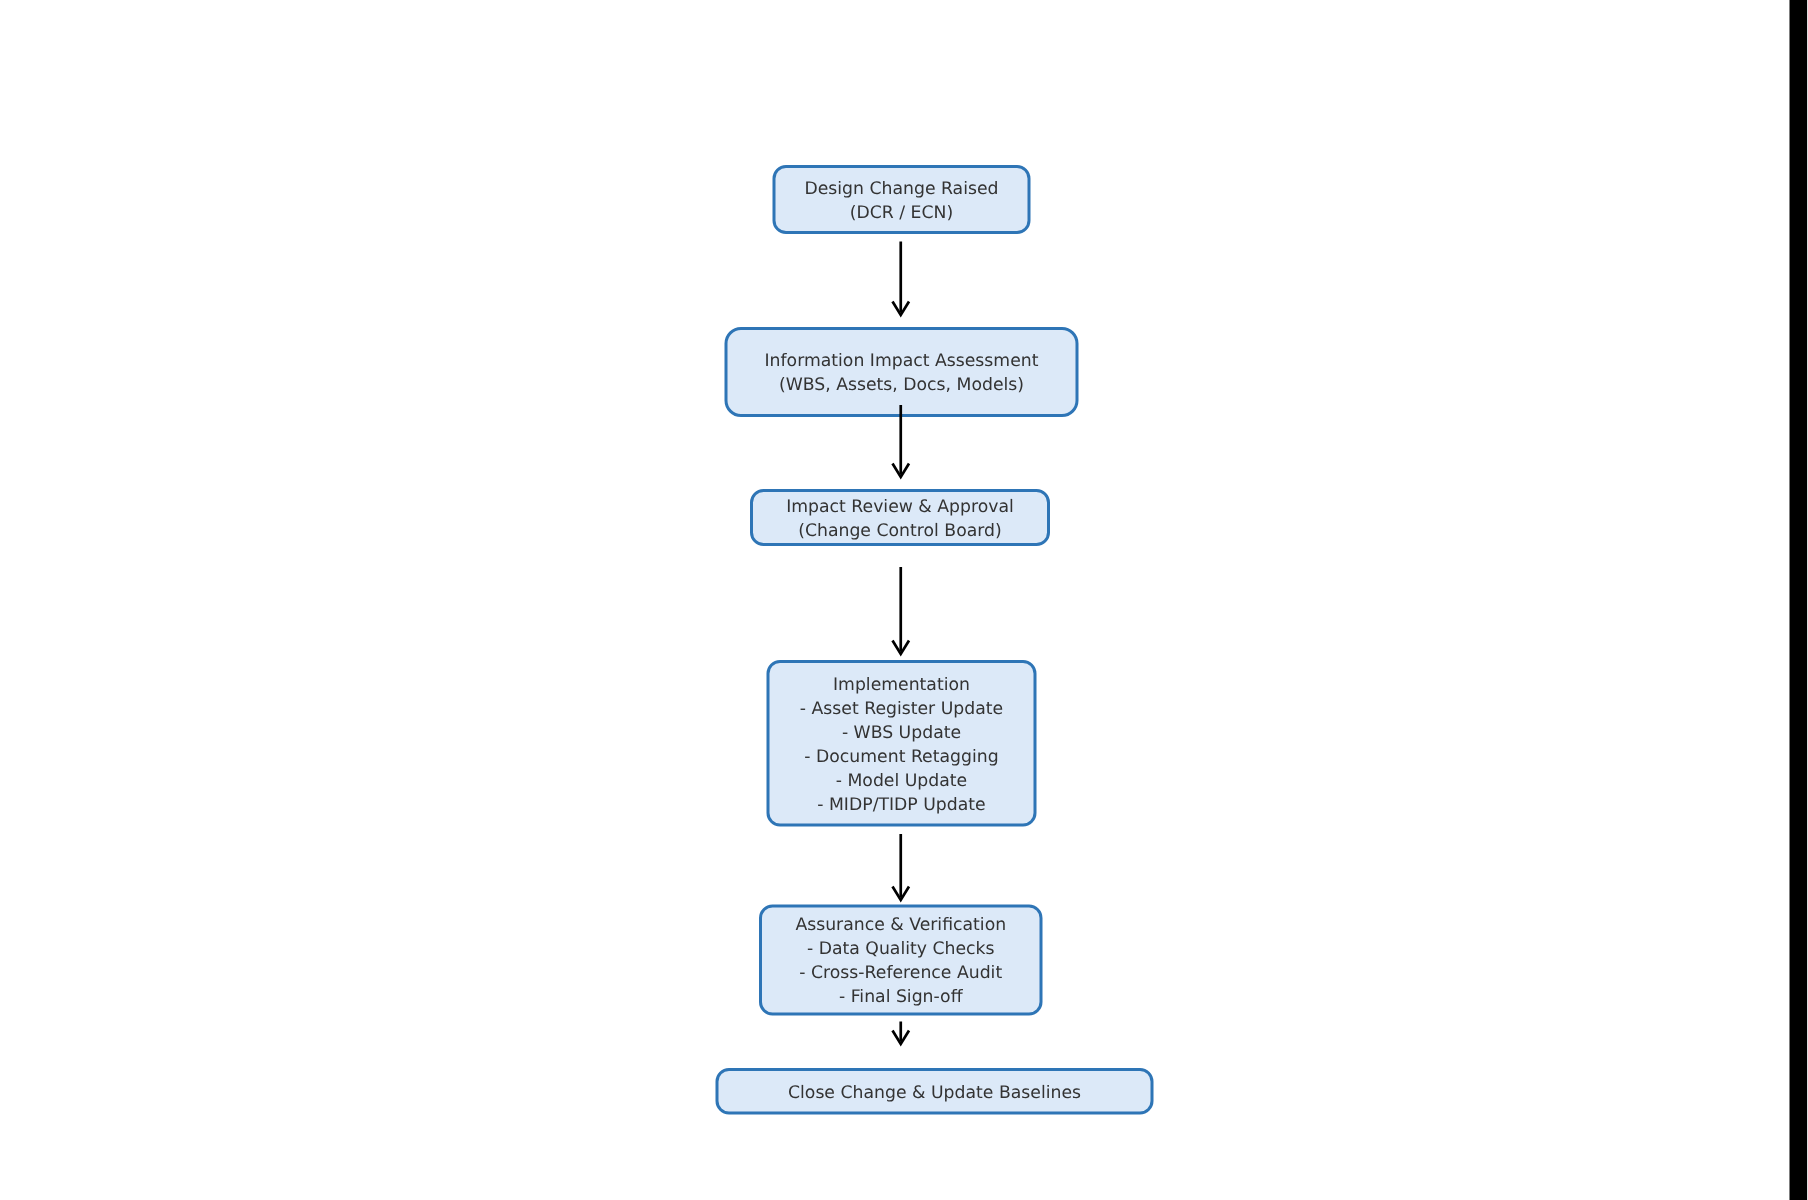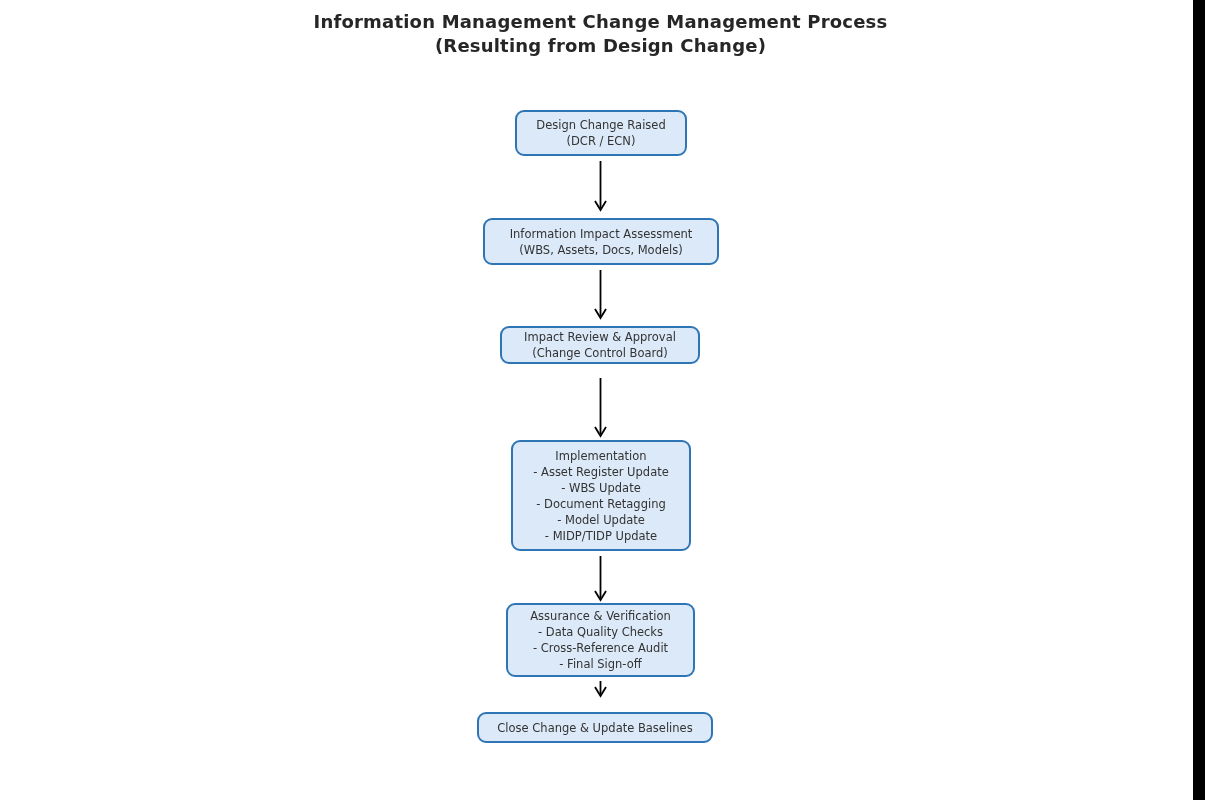--- a/index.html
+++ b/index.html
@@ -39,25 +39,25 @@
     font-size: 11.5px;
     line-height: 16px;
     text-align: center;
     white-space: pre-line;
     display: flex;
     align-items: center;
     justify-content: center;
     padding: 2px 16px;
   }
   #node-0 { left: 515px; top: 110px; width: 172px; height: 46px; }
-  #node-1 { left: 483px; top: 218px; width: 236px; height: 47px; }
+  #node-1 { left: 483px; top: 218px; width: 236px; height: 60px; border-radius: 11px; }
   #node-2 { left: 500px; top: 326px; width: 200px; height: 38px; }
   #node-3 { left: 511px; top: 440px; width: 180px; height: 111px; }
   #node-4 { left: 506px; top: 603px; width: 189px; height: 74px; }
-  #node-5 { left: 477px; top: 712px; width: 236px; height: 31px; }
+  #node-5 { left: 477px; top: 712px; width: 292px; height: 31px; }
   .arrows {
     position: absolute;
     left: 0;
     top: 0;
     width: 1205px;
     height: 800px;
     pointer-events: none;
   }
   .letterbox-right {
     position: absolute;
@@ -66,22 +66,20 @@
     width: 12px;
     height: 800px;
     background: #000000;
   }
 </style>
 </head>
 <body>
 
 <div class="canvas">
 
-  <h1 class="title">Information Management Change Management Process
-(Resulting from Design Change)</h1>
 
   <div class="node" id="node-0">Design Change Raised
 (DCR / ECN)</div>
 
   <div class="node" id="node-1">Information Impact Assessment
 (WBS, Assets, Docs, Models)</div>
 
   <div class="node" id="node-2">Impact Review &amp; Approval
 (Change Control Board)</div>
 

